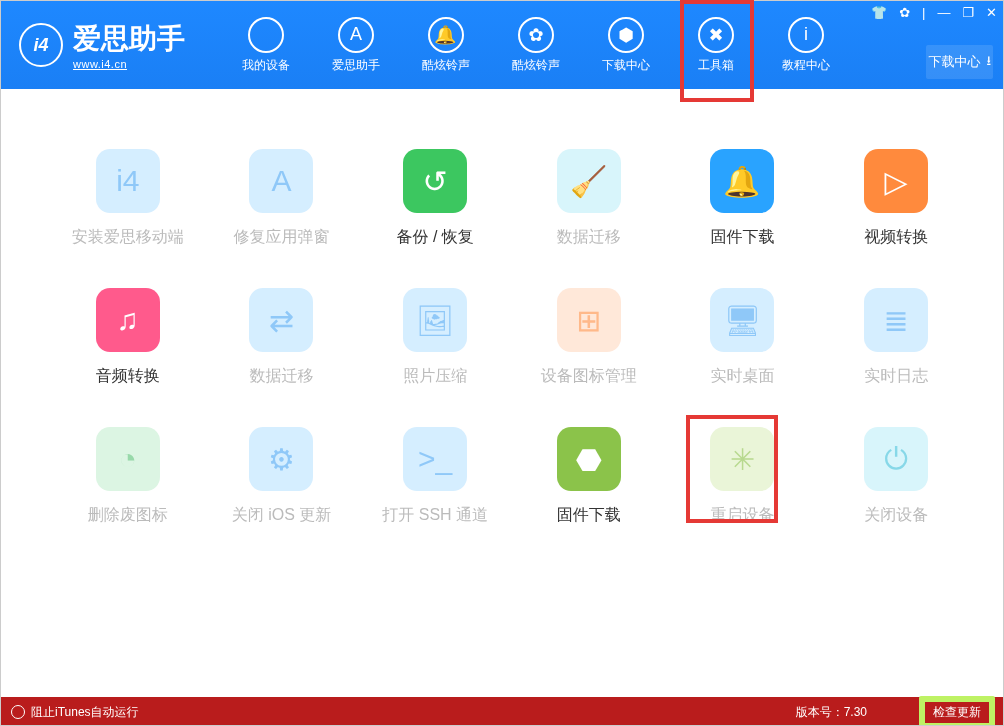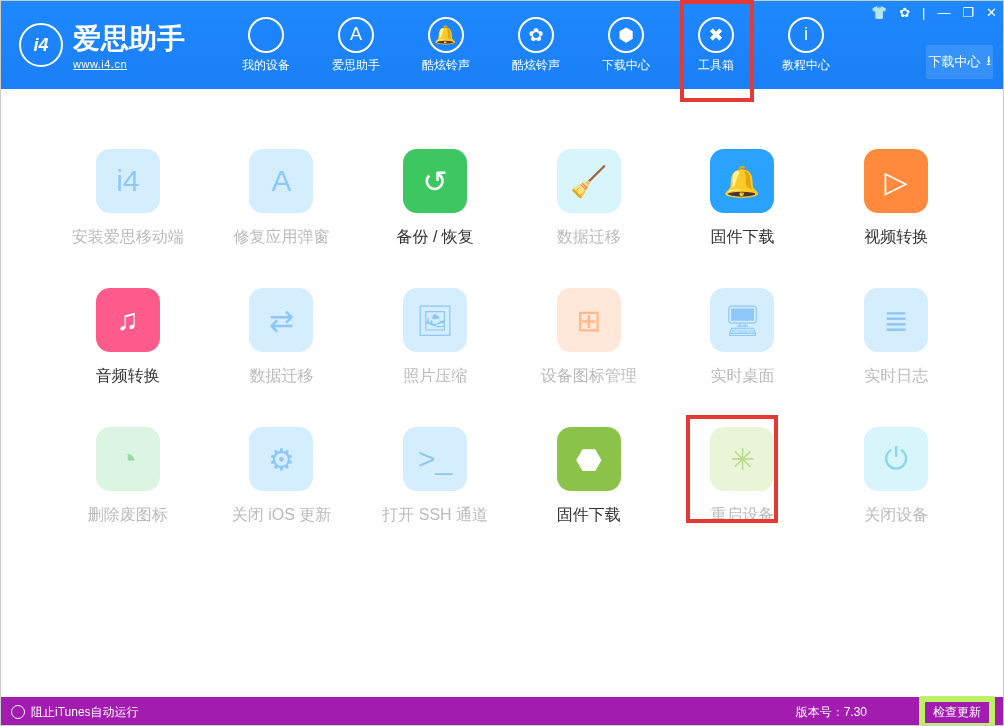--- a/index.html
+++ b/index.html
@@ -16,21 +16,21 @@
 .nav-label { font-size: 12px; }
 .top-right { position: absolute; top: 4px; right: 6px; display: flex; gap: 12px; font-size: 13px; align-items: center; }
 .top-right span { cursor: pointer; }
 .dl-center { position: absolute; top: 44px; right: 10px; background: rgba(255,255,255,0.12); padding: 6px 2px; font-size: 13px; border-radius: 2px; cursor: pointer; display: flex; align-items: center; gap: 6px; }
 .content { height: 608px; padding: 60px 40px 20px 60px; background: #fff; overflow: hidden; }
 .grid { display: grid; grid-template-columns: repeat(6, 1fr); gap: 40px 20px; }
 .tool { text-align: center; cursor: pointer; }
 .tool-icon { width: 64px; height: 64px; border-radius: 14px; margin: 0 auto 14px; display: flex; align-items: center; justify-content: center; color: #fff; font-size: 30px; }
 .tool-label { font-size: 16px; color: #333; text-align: center; }
 .tool.dim .tool-label { color: #bbb; }
-.footer { height: 30px; background: #a21caf; color: #fff; display: flex; align-items: center; font-size: 12px; padding: 4px 10px; position: relative; }
+.footer { height: 30px; background: #b91c1c; color: #fff; display: flex; align-items: center; font-size: 12px; padding: 4px 10px; position: relative; }
 .footer-left { display: flex; align-items: center; gap: 6px; }
 .circ { width: 14px; height: 14px; border: 1.5px solid #fff; border-radius: 50%; }
 .footer-right { position: absolute; right: 8px; display: flex; align-items: center; gap: 22px; }
 .upd-btn { border: 6px solid #bef264; padding: 2px 8px; border-radius: 2px; cursor: pointer; margin-left: 30px; }
 .highlight-box { position: absolute; border: 4px solid #e53935; pointer-events: none; z-index: 10; }
 
 .bg-blue { background: #29a3ff; }
 .bg-green { background: #3cc760; }
 .bg-orange { background: #ff8a3d; }
 .bg-pink { background: #ff5a8c; }

